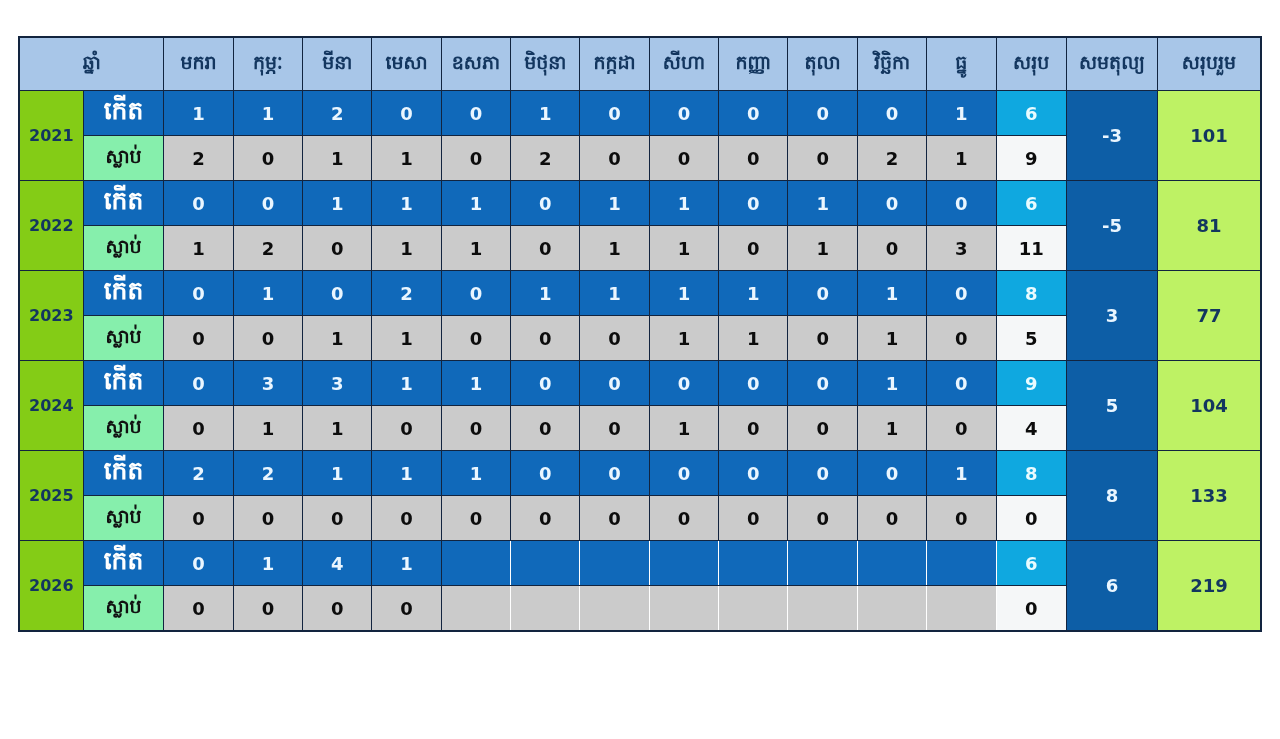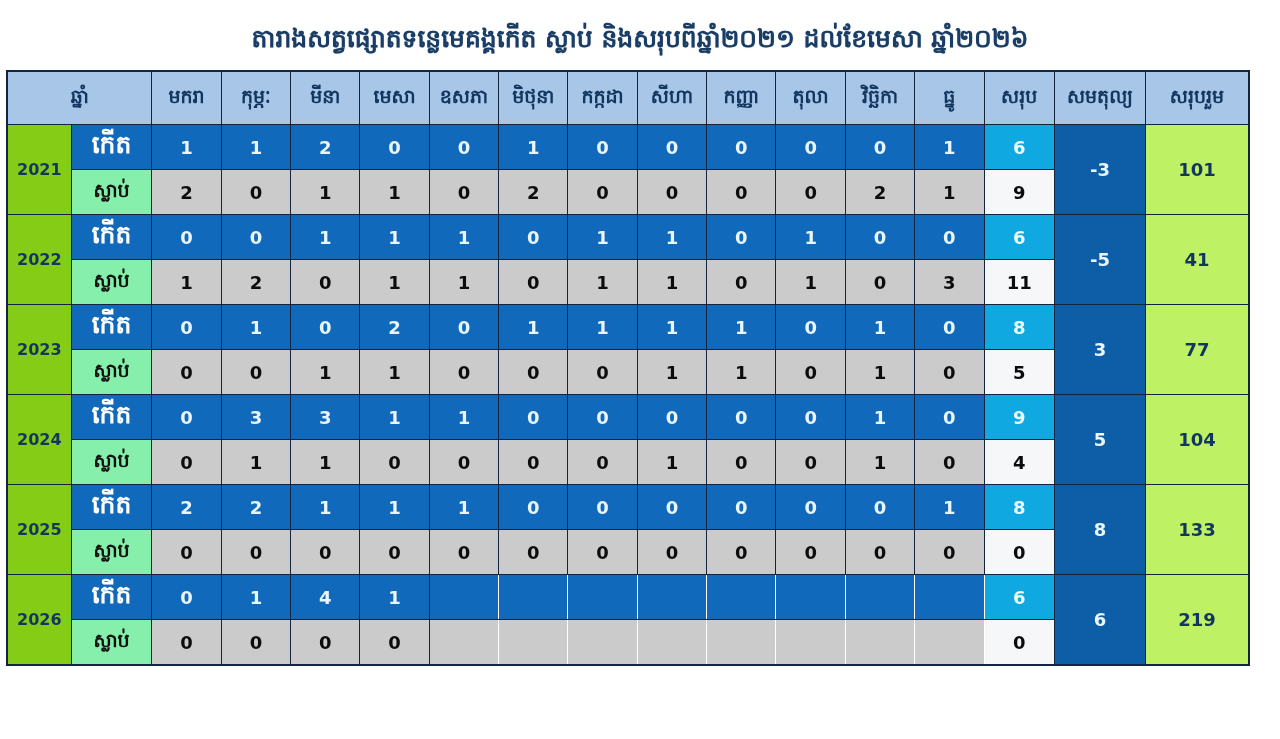--- a/index.html
+++ b/index.html
@@ -26,21 +26,22 @@
     font-family: "DejaVu Sans", "Liberation Sans", sans-serif;
     font-size: 25px;
     font-weight: bold;
     letter-spacing: 0px;
     line-height: 1.2;
     padding-top: 24px;
     padding-bottom: 16px;
     text-shadow: 0 0 1px rgba(26,61,102,0.35);
   }
   #table-wrap {
-    padding: 0 6px;
+    padding: 0 18px;
+    margin-top: 36px;
   }
   table.grid {
     width: 1244px;
     border-collapse: collapse;
     table-layout: fixed;
     border: 2px solid #12243f;
   }
   table.grid td, table.grid th {
     border: 1.5px solid #12243f;
     text-align: center;
@@ -121,21 +122,20 @@
   col.c-month { width: 67px; }
   col.c-total { width: 68px; }
   col.c-balance { width: 88px; }
   col.c-grand { width: 100px; }
 </style>
 </head>
 <body>
 
 <div id="page">
 
-  <div id="title">តារាងសត្វផ្សោតទន្លេមេគង្គកើត ស្លាប់ និងសរុបពីឆ្នាំ២០២១ ដល់ខែមេសា ឆ្នាំ២០២៦</div>
 
   <div id="table-wrap">
     <table class="grid">
       <colgroup>
         <col class="c-year">
         <col class="c-type">
         <col class="c-month">
           <col class="c-month">
           <col class="c-month">
           <col class="c-month">
@@ -217,21 +217,21 @@
             <td class="v-born">1</td>
             <td class="v-born">0</td>
             <td class="v-born">1</td>
             <td class="v-born">1</td>
             <td class="v-born">0</td>
             <td class="v-born">1</td>
             <td class="v-born">0</td>
             <td class="v-born">0</td>
             <td class="t-born">6</td>
             <td class="balance" rowspan="2">-5</td>
-            <td class="grand" rowspan="2">41</td>
+            <td class="grand" rowspan="2">81</td>
           </tr>
           <tr>
             <td class="type-died">ស្លាប់</td>
             <td class="v-died">1</td>
             <td class="v-died">2</td>
             <td class="v-died">0</td>
             <td class="v-died">1</td>
             <td class="v-died">1</td>
             <td class="v-died">0</td>
             <td class="v-died">1</td>

